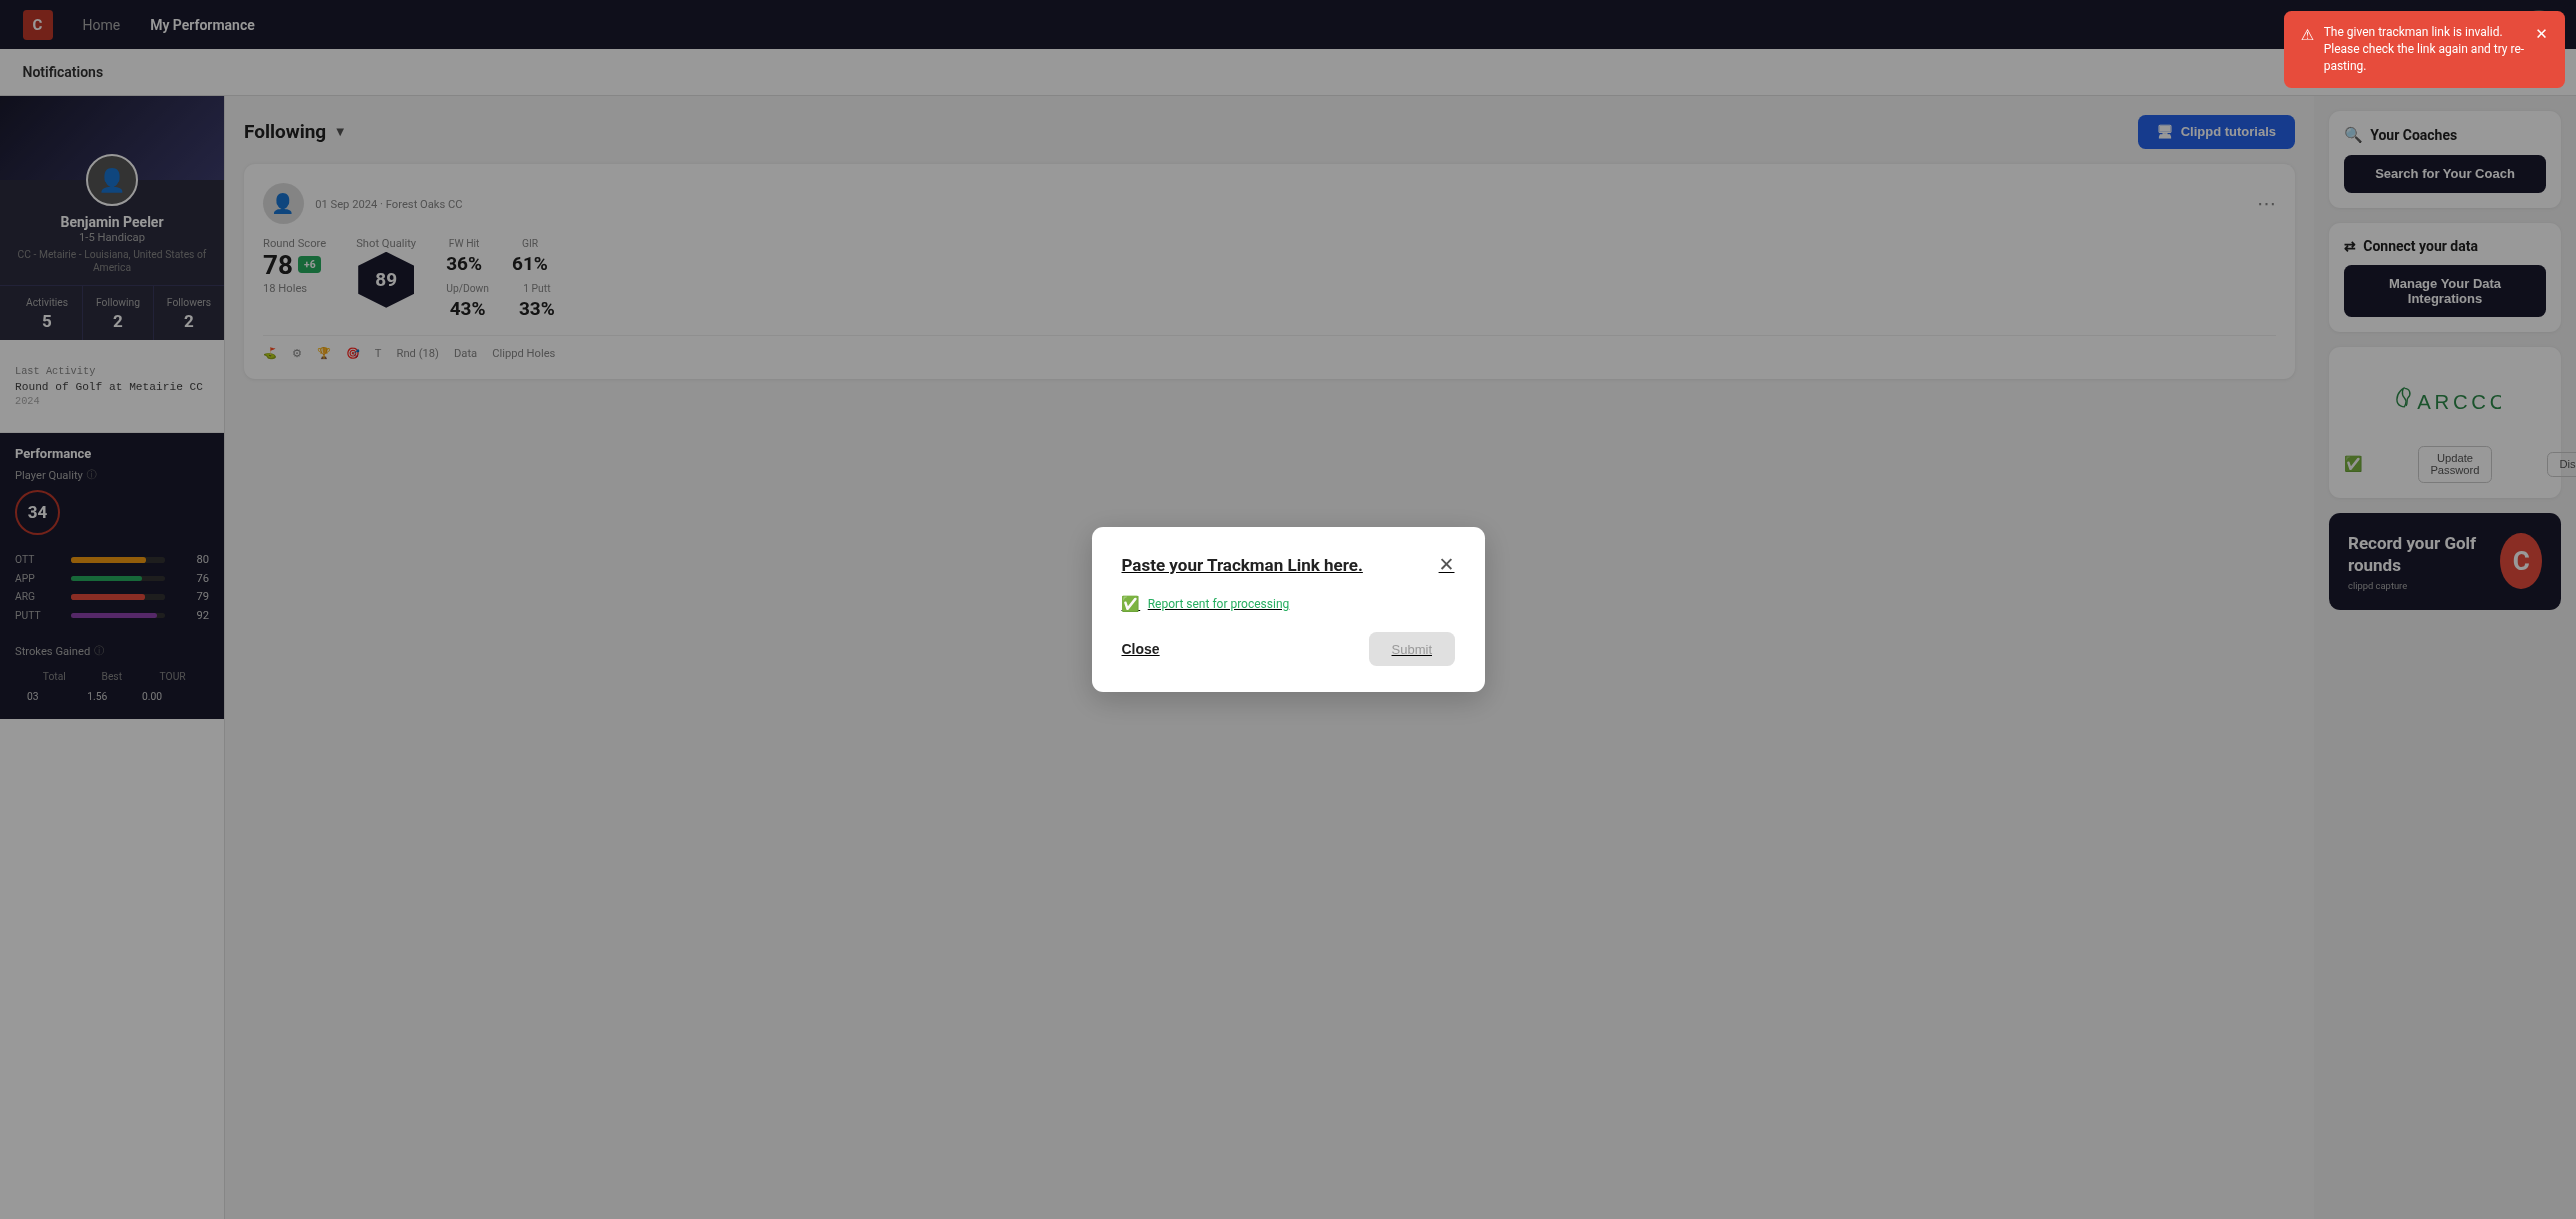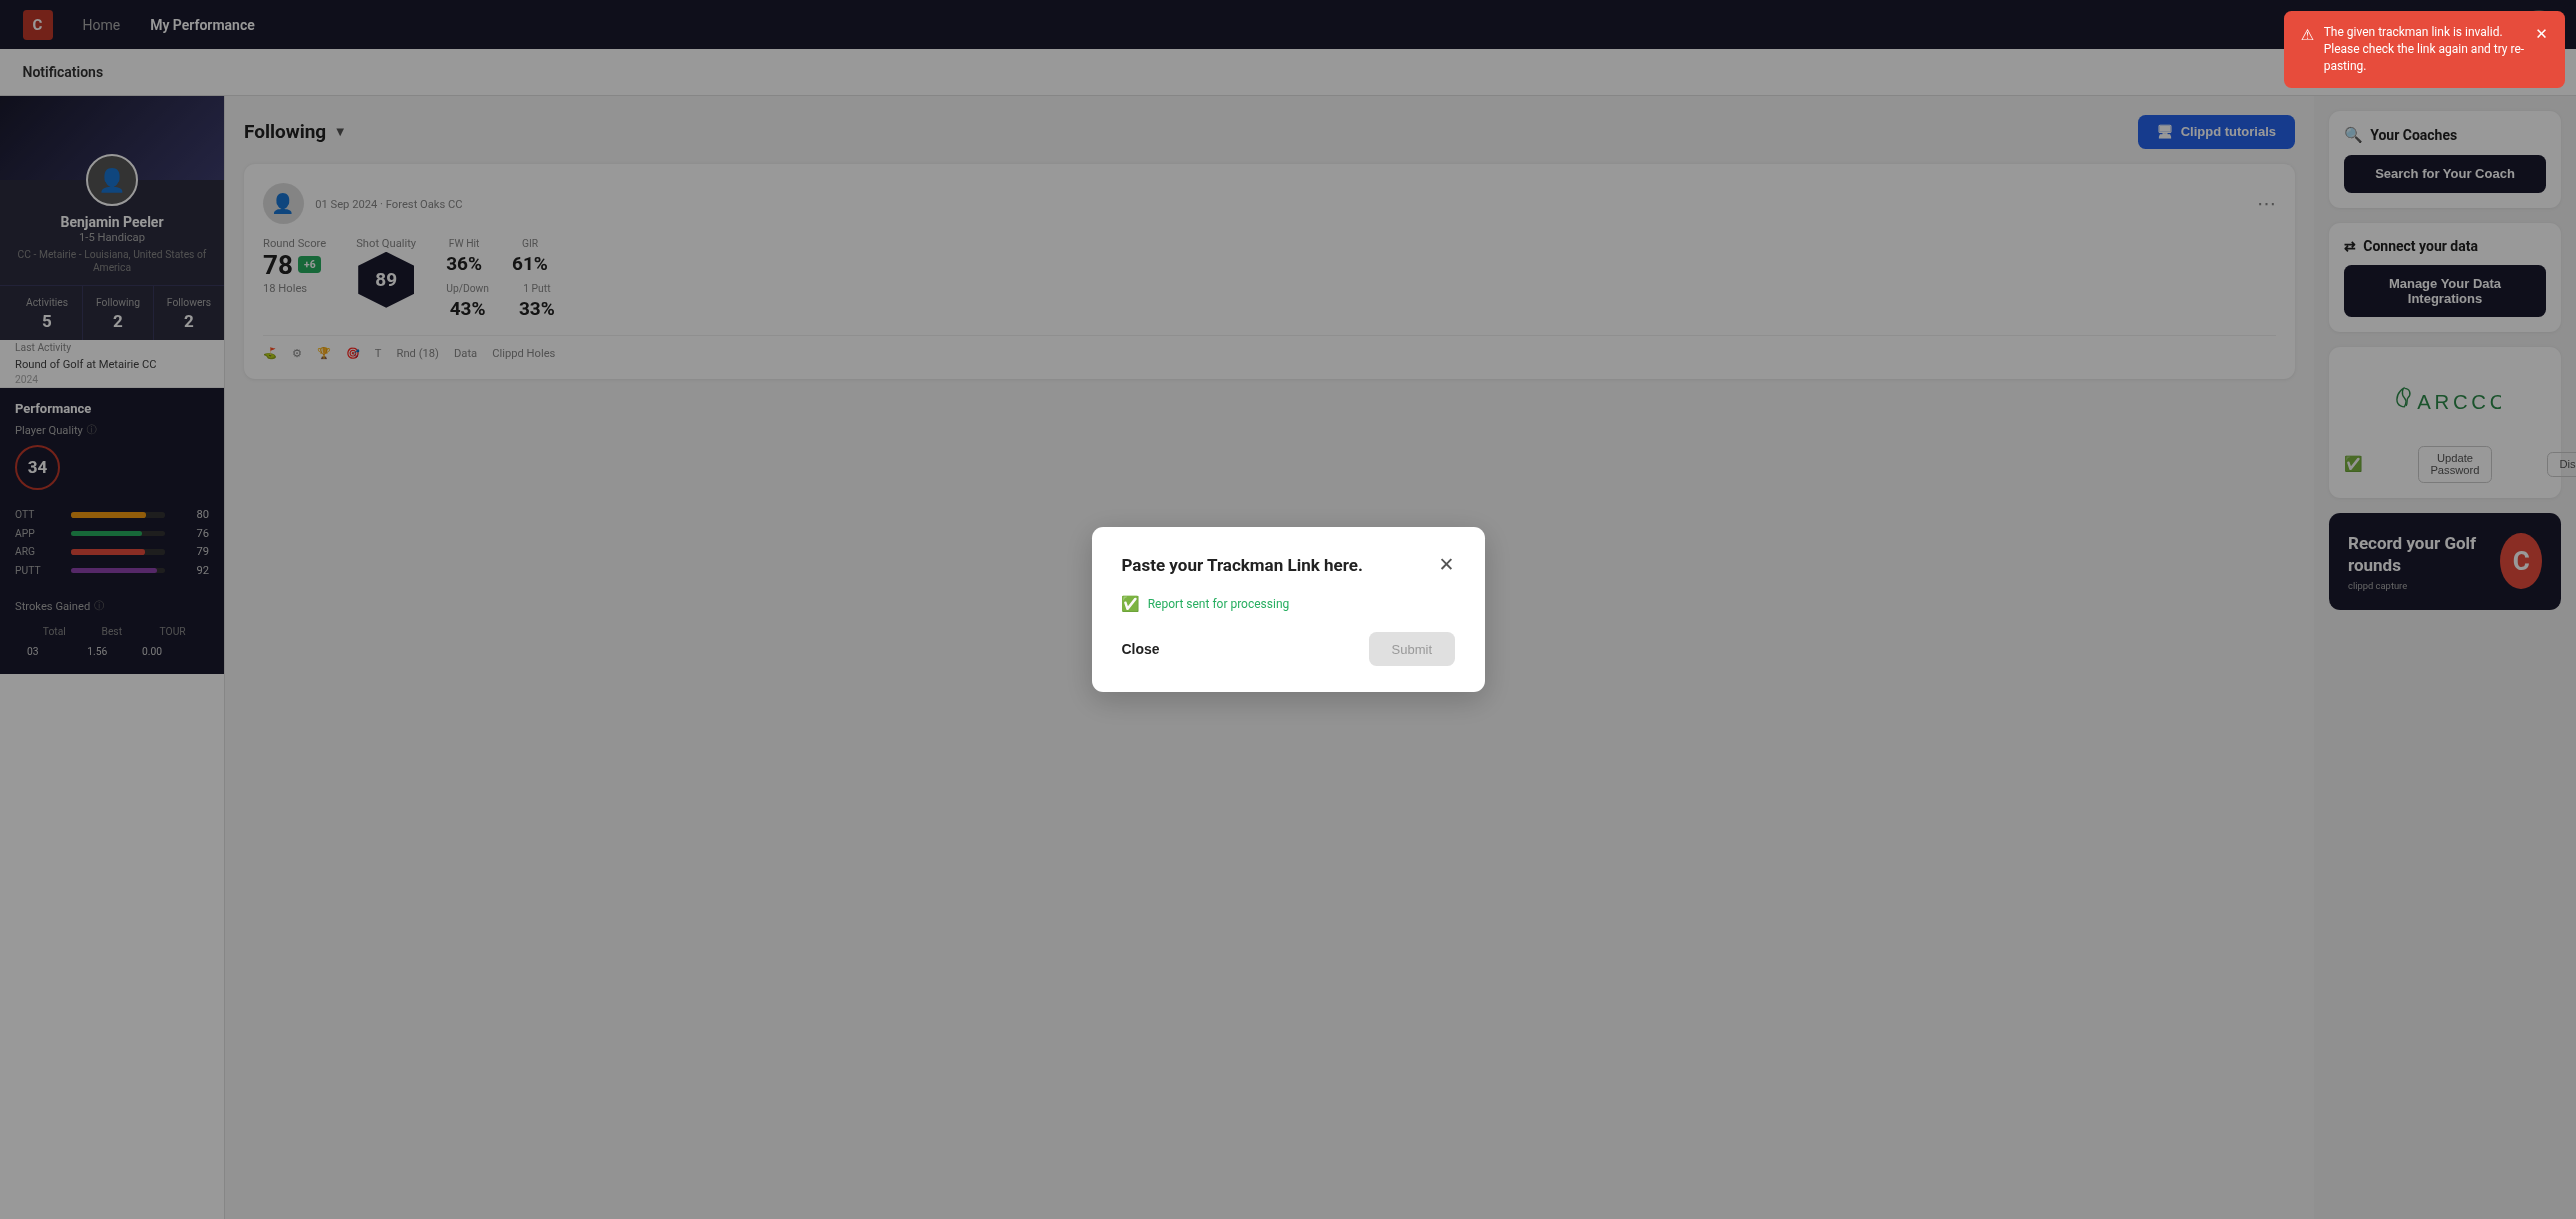--- a/index.html
+++ b/index.html
@@ -174,22 +174,23 @@
     .sidebar-stat {
       flex: 1;
       text-align: center;
       padding: 9.4px 0;
     }
     .sidebar-stat + .sidebar-stat { border-left: 0.9px solid #3a3a5e; }
     .sidebar-stat-label { font-size: 10.3px; color: #aaa; }
     .sidebar-stat-value { font-size: 17px; font-weight: 700; color: #fff; margin-top: 1.9px; }
 
     .sidebar-activity {
-      padding: 1px 15px;
+      padding: 25px 15px;
       border-bottom: 0.9px solid #eee;
+      font-family: Liberation Mono, monospace;
     }
     .sidebar-activity-label { font-size: 10.3px; color: #888; margin-bottom: 3.7px; }
     .sidebar-activity-text { font-size: 11.2px; color: #444; }
     .sidebar-activity-date { font-size: 10.3px; color: #aaa; margin-top: 1.9px; }
 
     .sidebar-perf {
       background: #1a1a2e;
     }
     .sidebar-perf-title {
       padding: 13px 15px 7.5px;
@@ -476,20 +477,21 @@
 
     
     .modal-overlay {
       position: fixed;
       top: 0; left: 0; right: 0; bottom: 0;
       background: rgba(0,0,0,0.4);
       z-index: 500;
       display: flex;
       align-items: center;
       justify-content: center;
+      text-decoration: underline;
     }
     .modal {
       background: white;
       border-radius: 11.2px;
       padding: 26px 30px;
       width: 393px;
       box-shadow: 0 7.5px 30px rgba(0,0,0,0.2);
       position: relative;
     }
     .modal-header {

